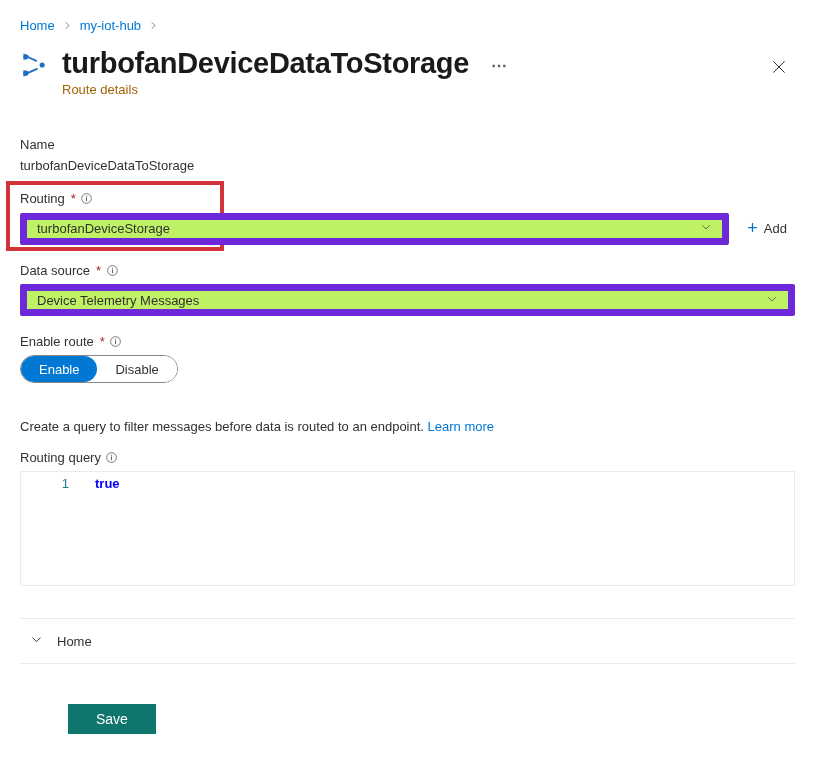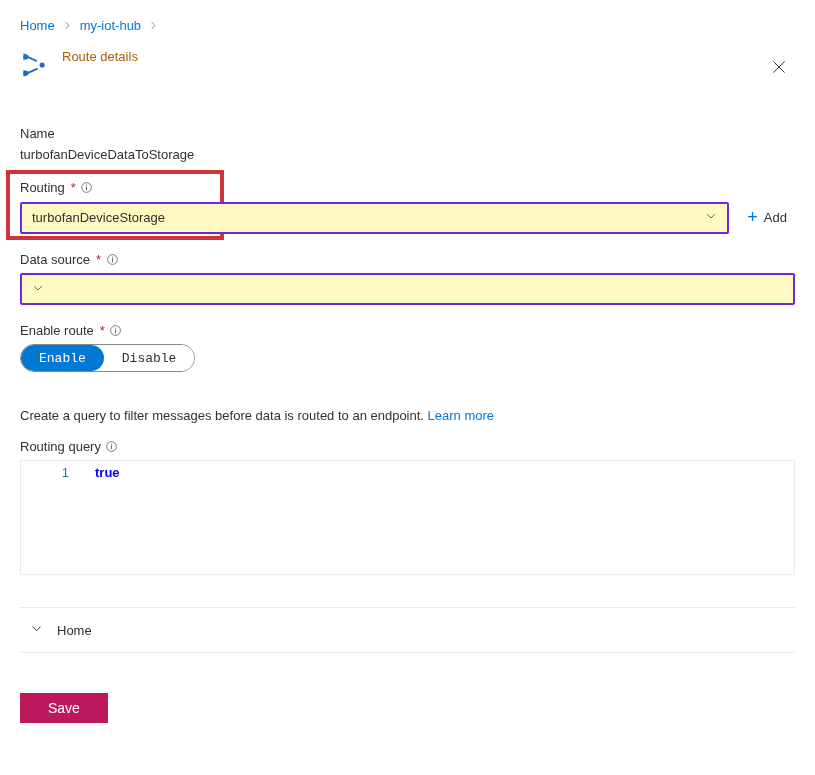--- a/index.html
+++ b/index.html
@@ -78,23 +78,23 @@
       align-items: center;
       justify-content: center;
       width: 14px; height: 14px;
       cursor: pointer;
     }
     .static-value { font-size: 13px; color: #323130; }
     .endpoint-row { display: flex; gap: 10px; align-items: center; }
     .combo-box {
       flex: 1;
       height: 32px;
-      border: 2px solid #6d28d9;
+      border: 7px solid #6d28d9;
       border-radius: 2px;
-      background: #fef9c3;
+      background: #bef264;
       display: flex;
       align-items: center;
       padding: 0 10px;
       font-size: 13px;
       position: relative;
       cursor: pointer;
     }
     .combo-box span.value { flex: 1; }
     .add-btn {
       display: flex;
@@ -122,21 +122,20 @@
     }
     .toggle-pill {
       padding: 9px 18px;
       font-size: 13px;
       display: flex;
       align-items: center;
       background: #fff;
       color: #323130;
       cursor: pointer;
       border: none;
-      font-family: Liberation Mono, monospace;
     }
     .toggle-pill.active {
       background: #0078d4;
       color: #fff;
       border-radius: 999px;
     }
     .help-text {
       font-size: 13px;
       color: #323130;
       margin-top: 36px;
@@ -171,27 +170,28 @@
     }
     .test-row {
       display: flex;
       align-items: center;
       gap: 14px;
       padding: 14px 10px;
       cursor: pointer;
       font-size: 13px;
     }
     .save-btn {
-      background: #be185d;
+      background: #0f766e;
       color: #fff;
       border: none;
       padding: 7px 28px;
       font-size: 14px;
       cursor: pointer;
       margin-top: 40px;
+      margin-left: 48px;
     }
   </style>
 </head>
 <body>
 
 <nav class="breadcrumb">
   <a href="#">Home</a>
   <span class="breadcrumb-sep">
     <svg width="9" height="9" viewBox="0 0 24 24">
         <path d="M8 4l8 8-8 8" stroke="#605e5c" stroke-width="2" fill="none" stroke-linecap="round"></path>
@@ -213,20 +213,24 @@
         <circle cx="5" cy="19" r="2.2"></circle>
         <circle cx="19" cy="12" r="2.2"></circle>
         <rect x="6.5" y="4.2" width="9" height="1.6" transform="rotate(24 6.5 4.2)"></rect>
         <rect x="6.5" y="18" width="9" height="1.6" transform="rotate(-24 6.5 18)"></rect>
         <path d="M3 2l4.5 3-4.5 3z"></path>
         <path d="M3 16l4.5 3-4.5 3z"></path>
       </g>
     </svg>
   </span>
   <div class="header-text">
+    <h1 class="page-title">
+      <span>turbofanDeviceDataToStorage</span>
+      <span class="more-dots">⋯</span>
+    </h1>
     <div class="page-subtitle">Route details</div>
   </div>
   <button class="close-btn">
     <svg width="16" height="16" viewBox="0 0 24 24">
         <path d="M4 4l16 16M20 4L4 20" stroke="#333" stroke-width="1.5" stroke-linecap="round"></path>
       </svg>
   </button>
 </div>
 
 <div class="content">
@@ -273,20 +277,21 @@
       <span class="required-ast">*</span>
       <span class="info-icon">
         <svg width="13" height="13" viewBox="0 0 24 24">
             <circle cx="12" cy="12" r="9" stroke="#605e5c" stroke-width="1.5" fill="none"></circle>
             <rect x="11.1" y="10" width="1.8" height="7" fill="#605e5c"></rect>
             <circle cx="12" cy="7.5" r="1.1" fill="#605e5c"></circle>
           </svg>
       </span>
     </div>
     <div class="combo-box" style="width: 100%;">
+      <span class="value">Device Telemetry Messages</span>
       <span>
         <svg width="12" height="12" viewBox="0 0 24 24">
             <path d="M5 9l7 7 7-7" stroke="#605e5c" stroke-width="1.8" fill="none" stroke-linecap="round"></path>
           </svg>
       </span>
     </div>
   </div>
 
   <div class="field-block">
     <div class="field-label">

